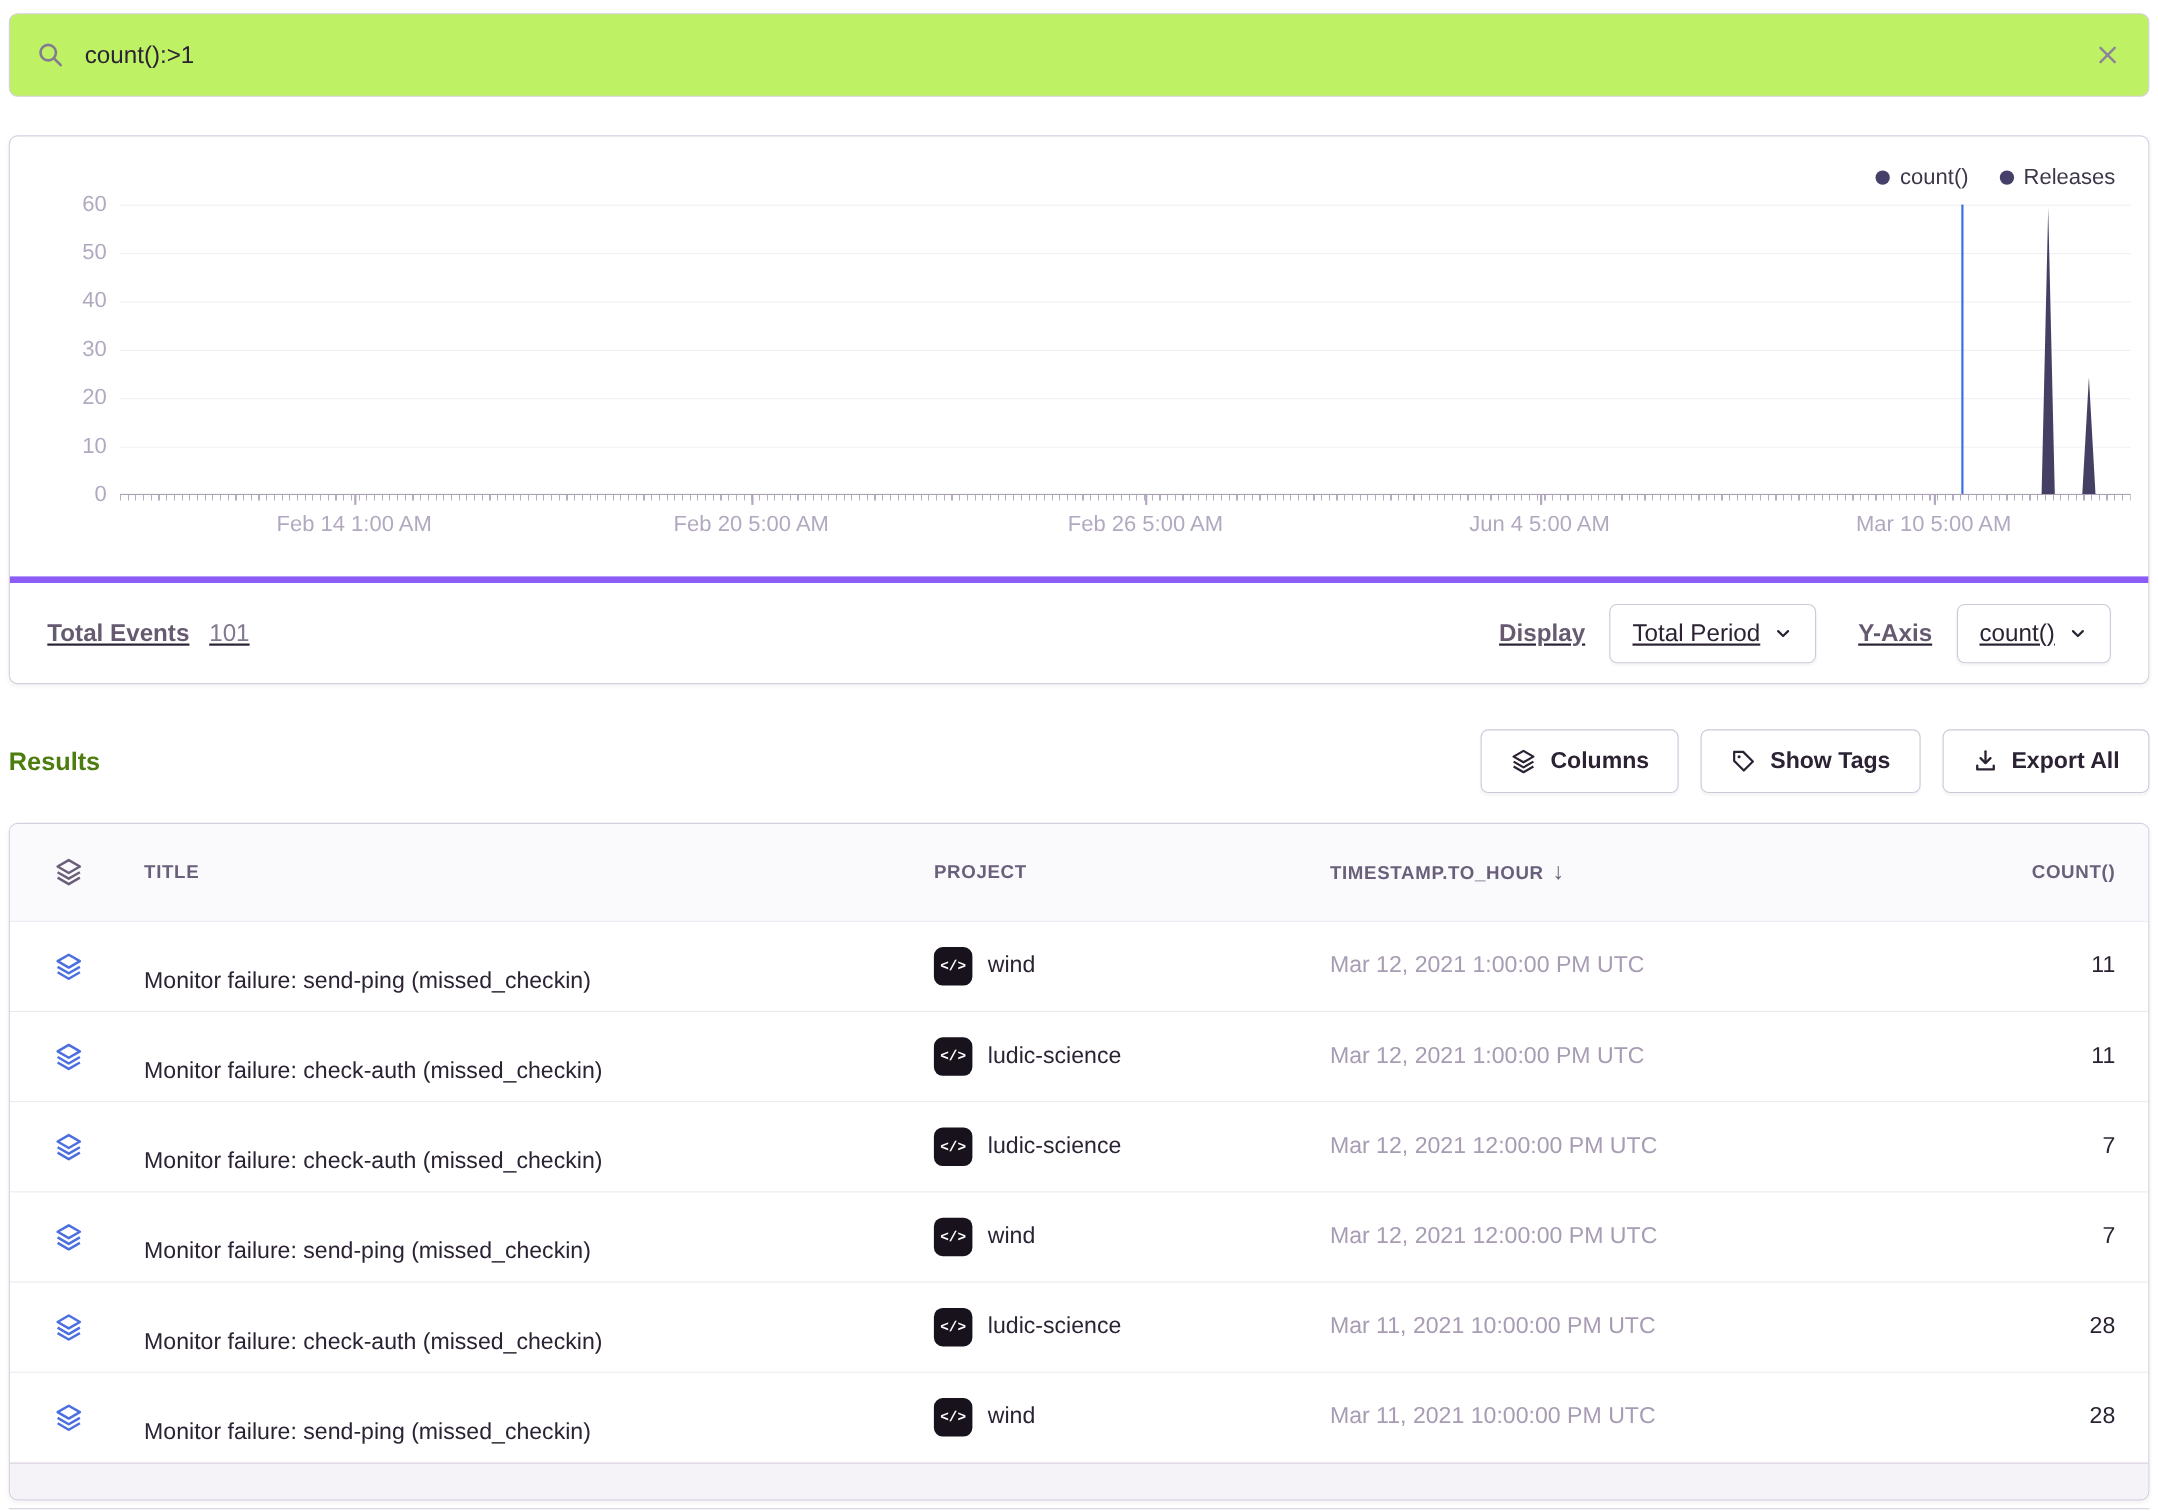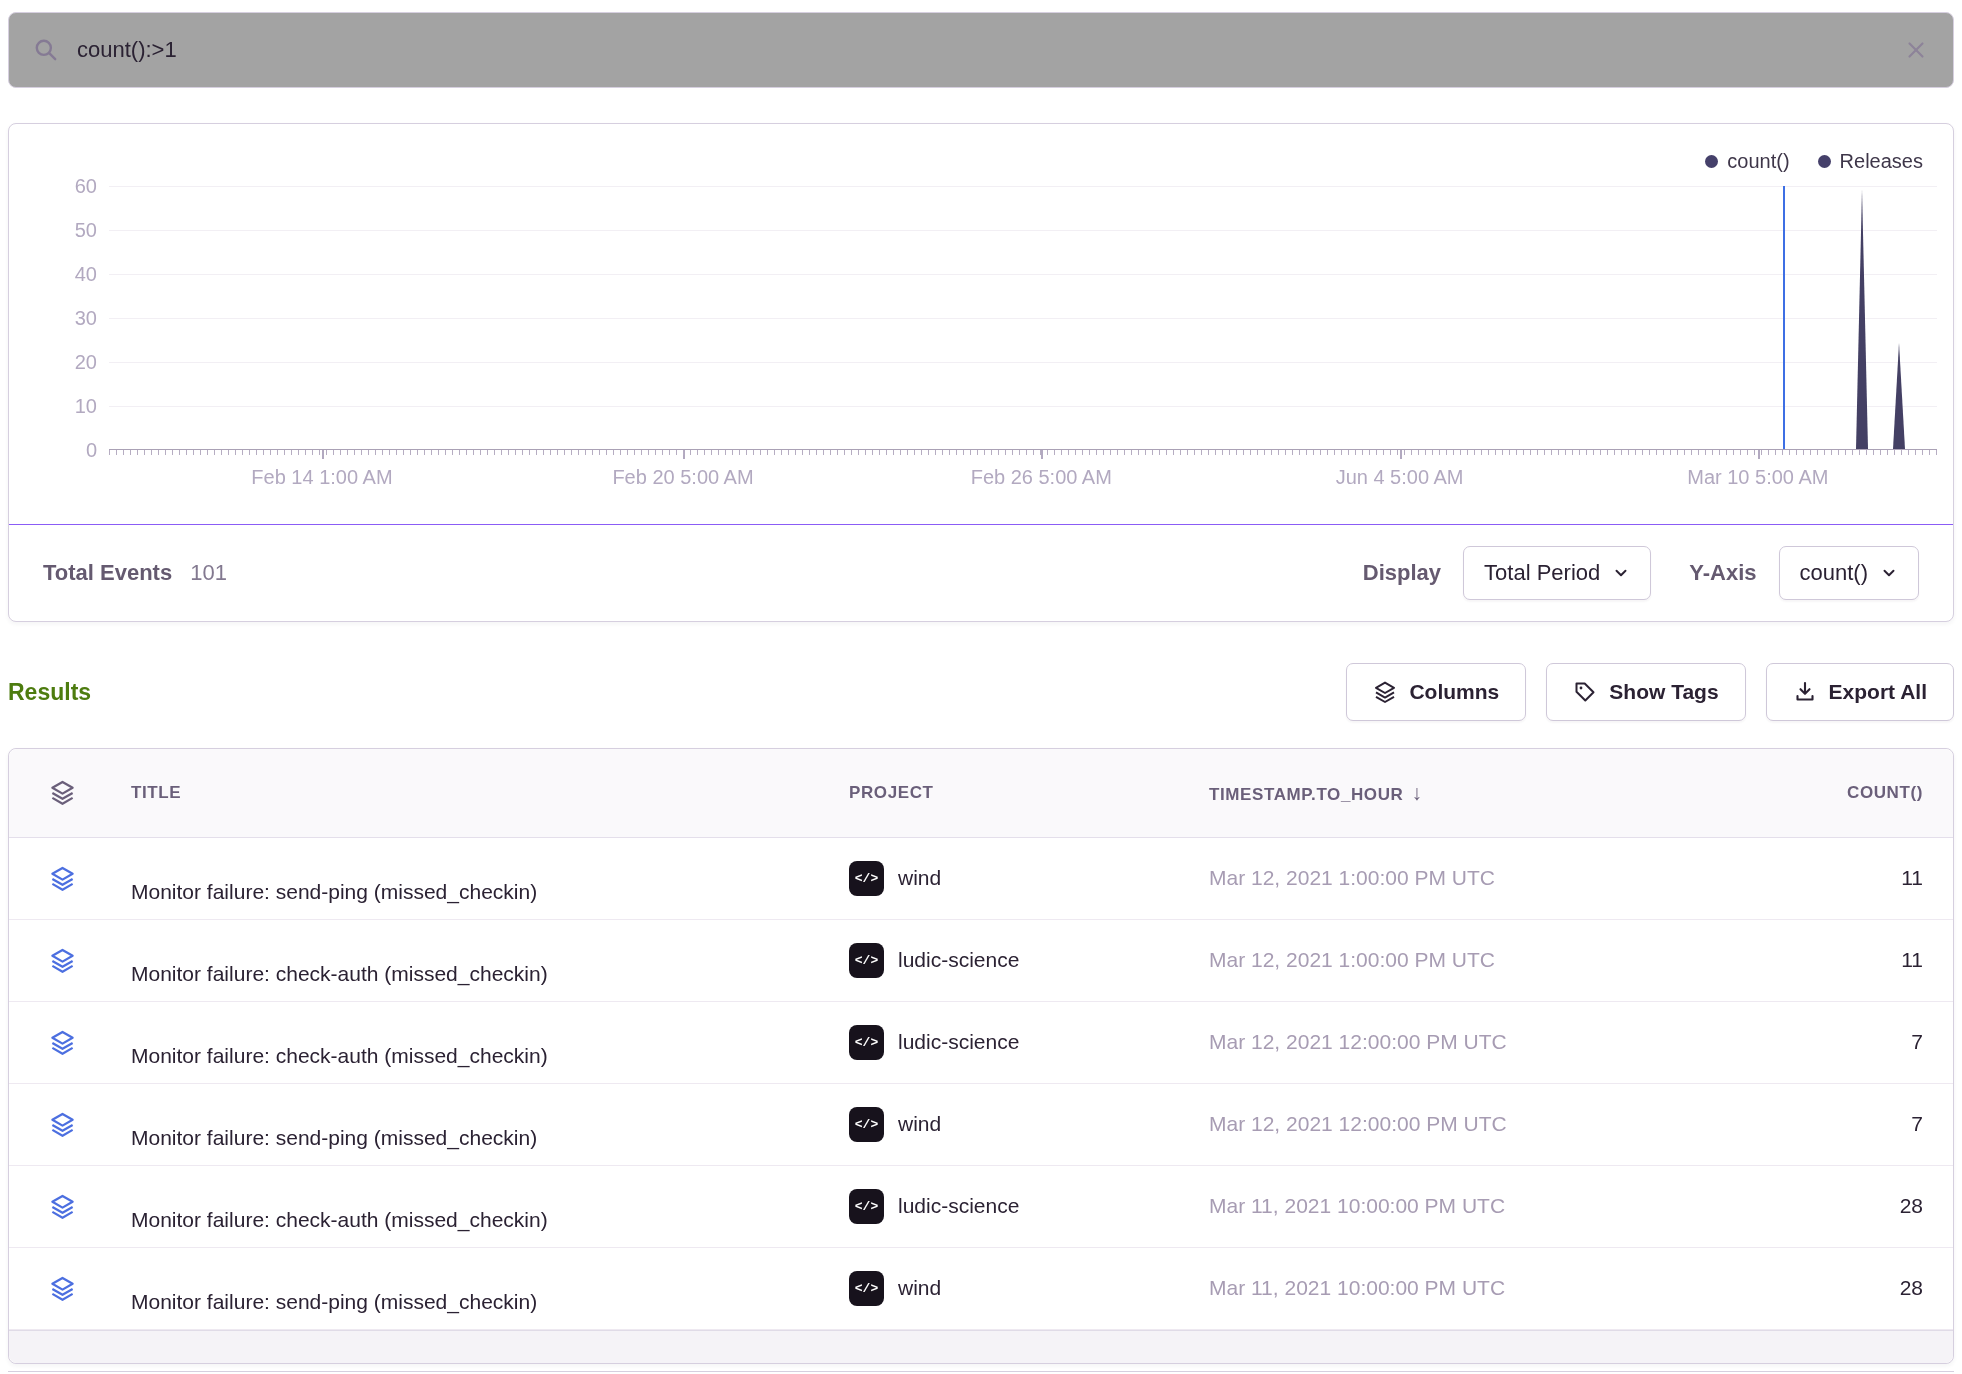--- a/index.html
+++ b/index.html
@@ -3,21 +3,21 @@
 <meta charset="utf-8">
 <style>
   * { box-sizing: border-box; margin: 0; padding: 0; }
   html, body { width: 1962px; height: 1374px; background: #ffffff; overflow: hidden;
     font-family: "Liberation Sans", "DejaVu Sans", sans-serif; color: #2b2233; }
 
   .page { position: relative; width: 1962px; height: 1374px; }
 
   
   .search-bar { position: absolute; left: 8px; right: 8px; top: 12px; height: 76px;
-    border: 1px solid #d6cfdf; border-radius: 8px; background: #a3a3a3;
+    border: 1px solid #d6cfdf; border-radius: 8px; background: #bef264;
     display: flex; align-items: center; padding: 0 24px; }
   .search-bar .mag { width: 26px; height: 26px; color: #857a94; flex: 0 0 auto; }
   .search-query { margin-left: 18px; font-size: 22px; color: #2b2233; flex: 1; }
   .search-clear { width: 26px; height: 26px; color: #8d8399; cursor: pointer; flex: 0 0 auto; }
 
   
   .chart-panel { position: absolute; left: 8px; right: 8px; top: 123px; height: 499px;
     border: 1px solid #d6cfdf; border-radius: 8px; background: #fff;
     box-shadow: 0 2px 4px rgba(45,35,60,0.05); display: flex; flex-direction: column; }
   .chart-area { padding: 22px 16px 14px 0; flex: 1; }
@@ -36,22 +36,22 @@
     background: repeating-linear-gradient(90deg, #b6adc2 0 1px, transparent 1px 7px); }
   .gridline { position: absolute; left: 0; right: 0; height: 1px; background: #f2eff4; }
   .major-tick { position: absolute; top: 264px; width: 2px; height: 9px; background: #b2a9c0; }
   .release-line { position: absolute; top: 0; bottom: 0; width: 2px; background: #3d6fe4; }
   .spike { position: absolute; bottom: 0; width: 0; height: 0;
     border-left: 6px solid transparent; border-right: 6px solid transparent; }
   .x-axis { position: relative; height: 52px; margin-left: 100px; }
   .x-label { position: absolute; top: 16px; transform: translateX(-50%);
     font-size: 20px; color: #b2a9c0; white-space: nowrap; }
 
-  .chart-footer { border-top: 1px solid #8b5cf6; height: 97px; flex: 0 0 auto;
-    display: flex; align-items: center; padding: 0 34px; }
+  .chart-footer { border-top: 6px solid #8b5cf6; height: 97px; flex: 0 0 auto;
+    display: flex; align-items: center; padding: 0 34px; text-decoration: underline; }
   .total-events-label { font-weight: 700; font-size: 22px; color: #655a70; }
   .total-events-value { font-size: 22px; color: #837990; margin-left: 18px; }
   .footer-spacer { flex: 1; }
   .ctl-label { font-weight: 700; font-size: 22px; color: #655a70; }
   .dropdown-btn { margin-left: 22px; display: flex; align-items: center; gap: 12px;
     border: 1px solid #cfc8d9; border-radius: 7px; background: #fff; cursor: pointer;
     padding: 13px 20px; font-size: 22px; color: #2b2233; font-weight: 500;
     box-shadow: 0 2px 2px rgba(45,35,60,0.04); font-family: inherit; }
   .dropdown-btn .chev { width: 18px; height: 18px; color: #2b2233; }
   .ctl-gap { width: 38px; }

